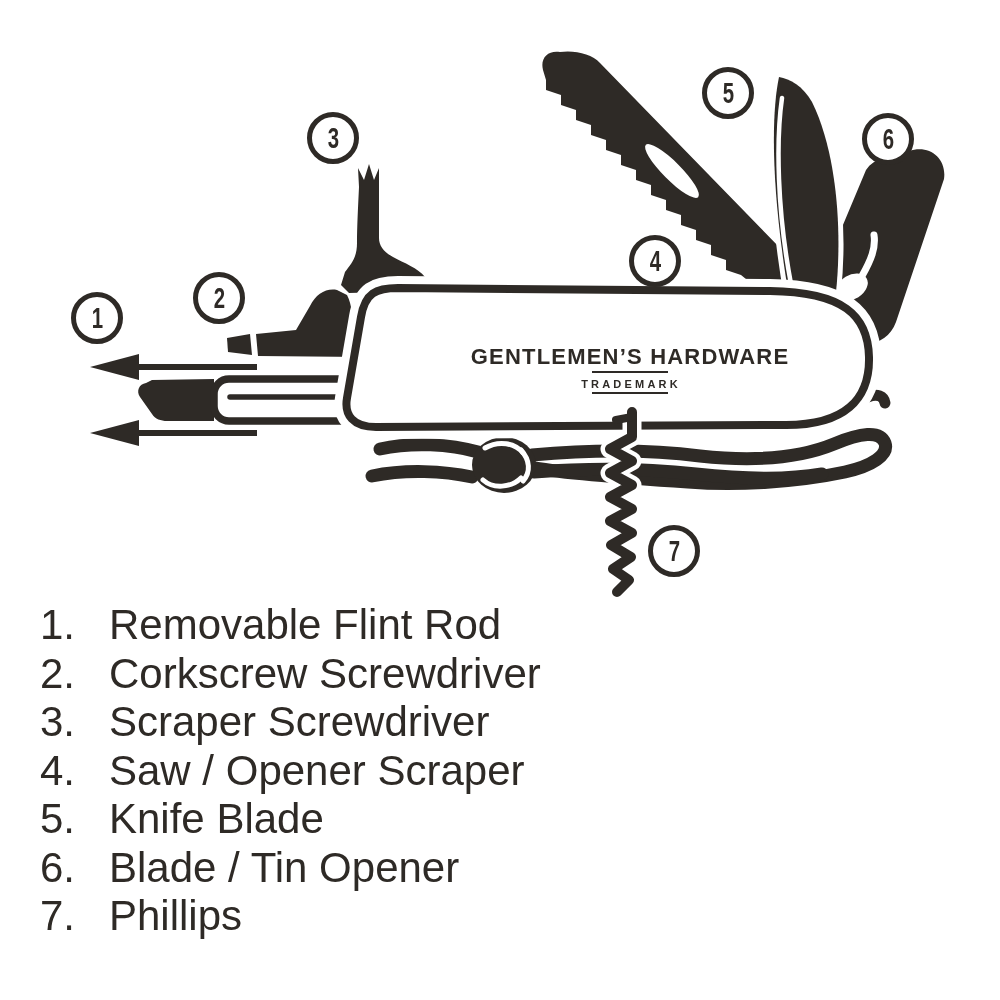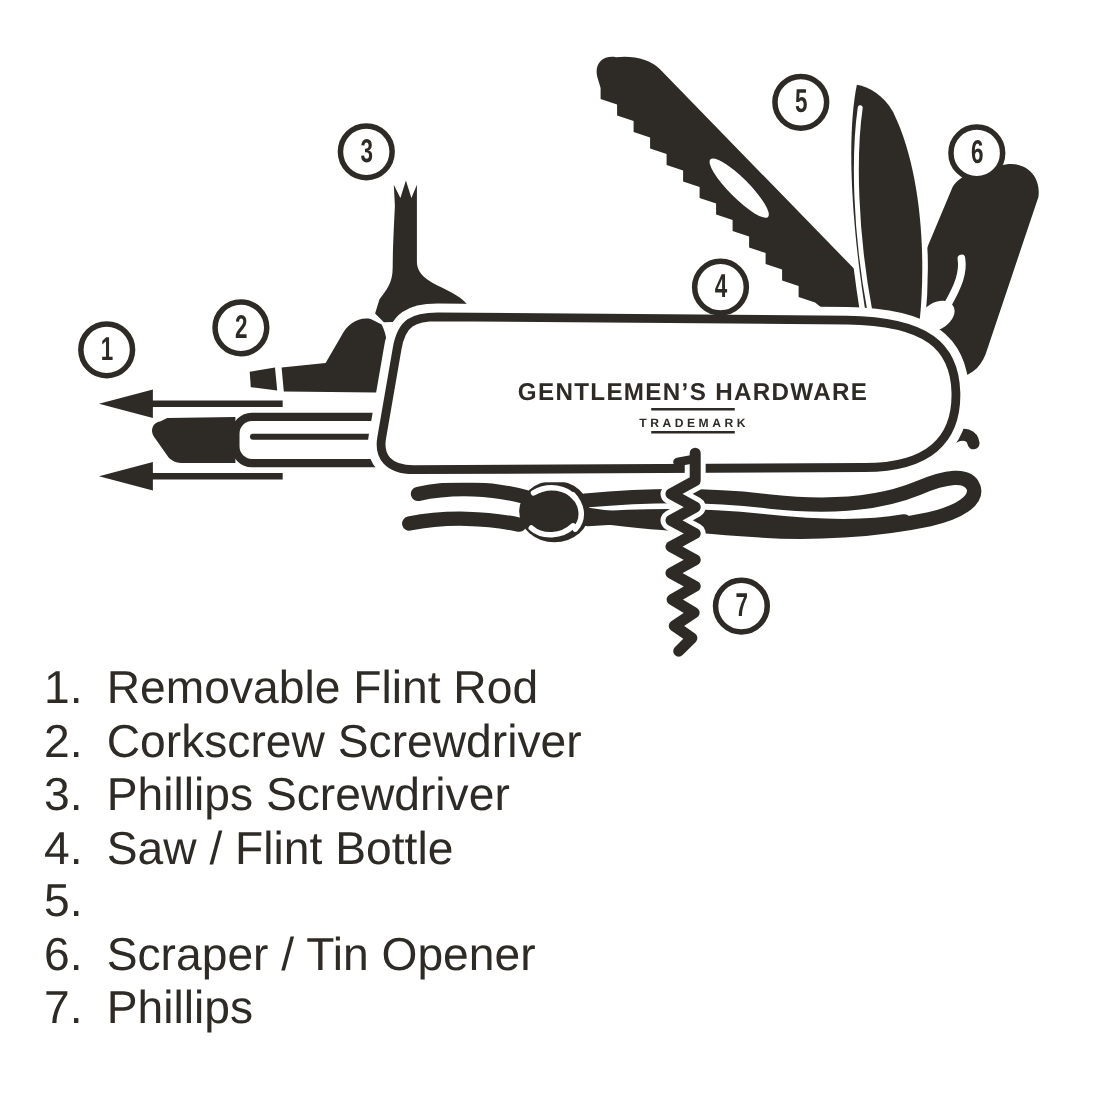--- a/index.html
+++ b/index.html
@@ -38,21 +38,21 @@
   .legend-row{
     display:flex;
     align-items:baseline;
     height:48.5px;
     font-size:42px;
   }
   .legend-num{
     width:57px;
     flex:0 0 57px;
   }
-  .legend-label{white-space:nowrap;}
+  .legend-label{white-space:nowrap;margin-left:12px;}
 </style>
 </head>
 <body>
 
 <div class="page">
 
   <svg class="art" width="1000" height="1000" viewBox="0 0 1000 1000">
 
     <path fill="#2e2a26" d="M 560 52
          C 548 50 540 58 543 70 L 546 80
@@ -203,32 +203,33 @@
     <div class="legend-row">
       <span class="legend-num">1.</span>
       <span class="legend-label">Removable Flint Rod</span>
     </div>
     <div class="legend-row">
       <span class="legend-num">2.</span>
       <span class="legend-label">Corkscrew Screwdriver</span>
     </div>
     <div class="legend-row">
       <span class="legend-num">3.</span>
-      <span class="legend-label">Phillips Screwdriver</span>
+      <span class="legend-label">Scraper Screwdriver</span>
     </div>
     <div class="legend-row">
       <span class="legend-num">4.</span>
-      <span class="legend-label">Saw / Flint Bottle</span>
+      <span class="legend-label">Saw / Opener Scraper</span>
     </div>
     <div class="legend-row">
       <span class="legend-num">5.</span>
+      <span class="legend-label">Knife Blade</span>
     </div>
     <div class="legend-row">
       <span class="legend-num">6.</span>
-      <span class="legend-label">Scraper / Tin Opener</span>
+      <span class="legend-label">Blade / Tin Opener</span>
     </div>
     <div class="legend-row">
       <span class="legend-num">7.</span>
       <span class="legend-label">Phillips</span>
     </div>
   </div>
 
 </div>
 
 </body></html>

